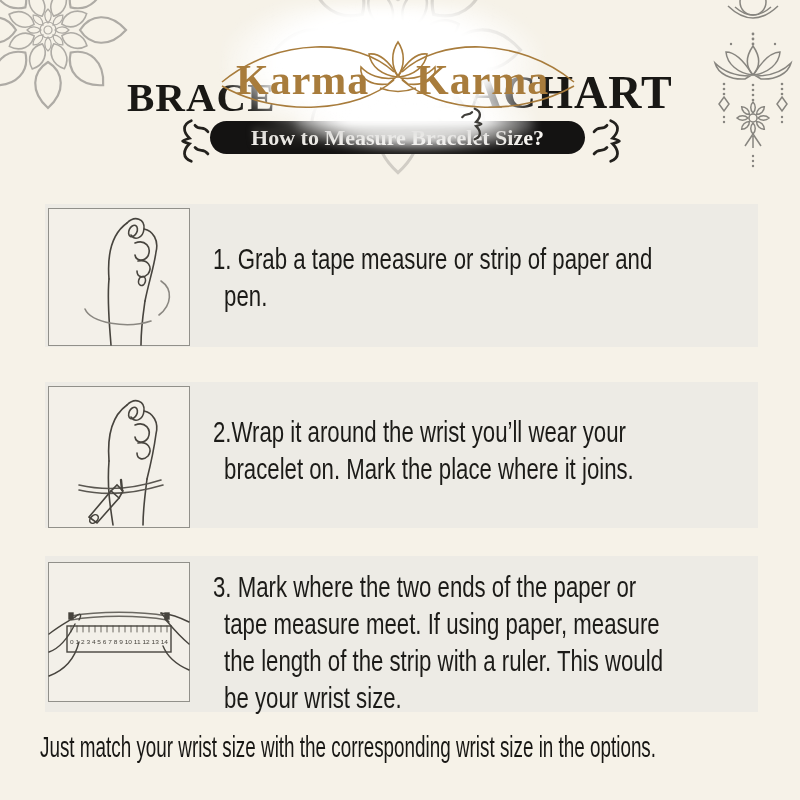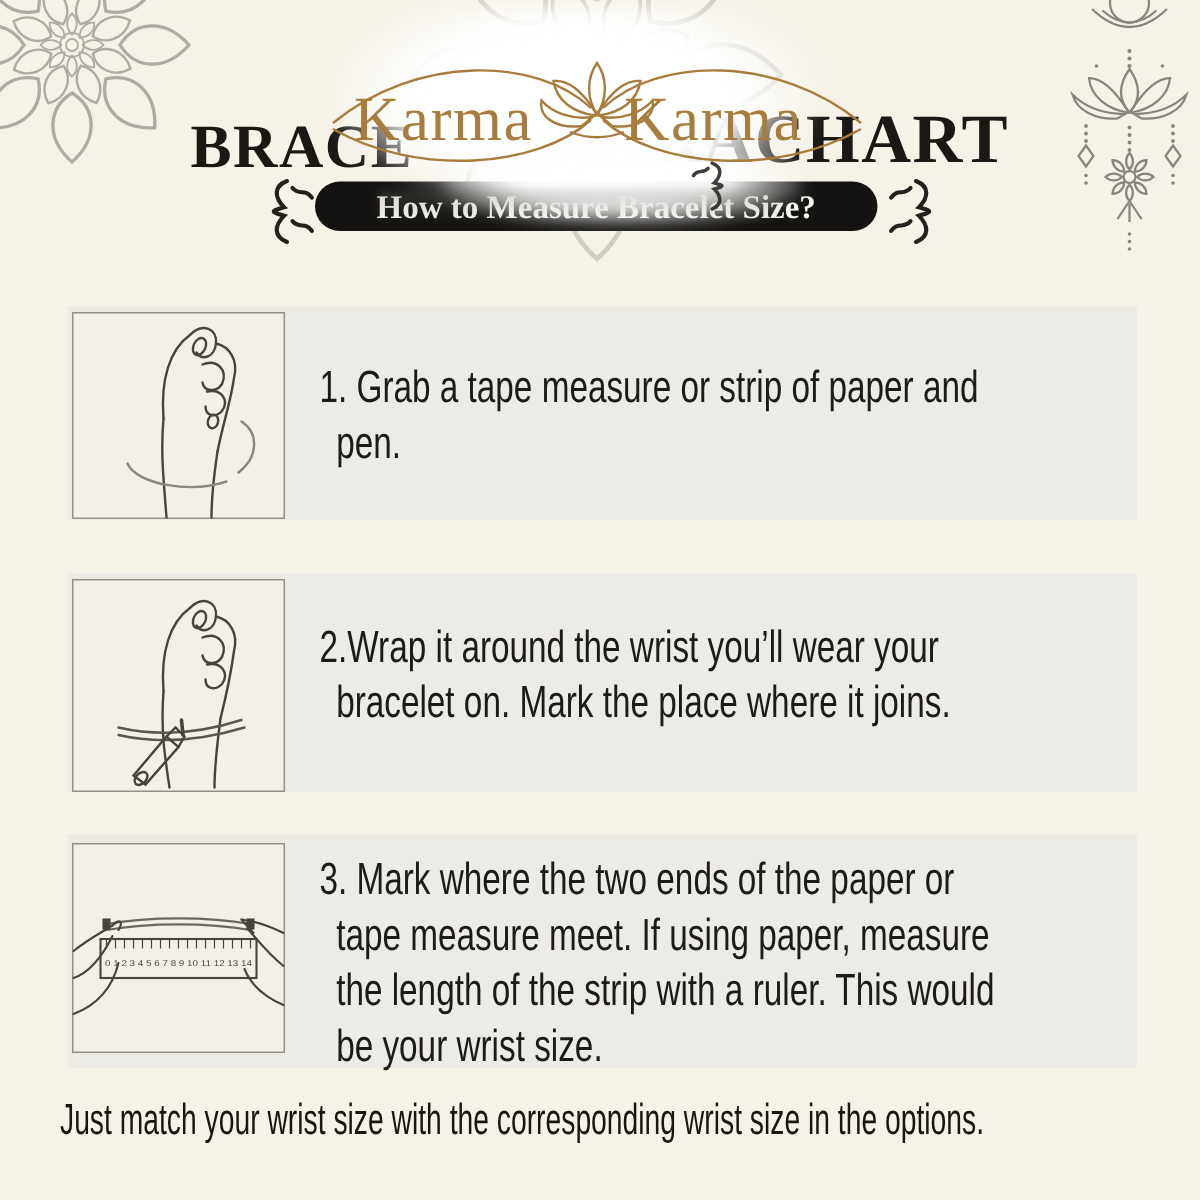--- a/index.html
+++ b/index.html
@@ -10,21 +10,21 @@
   }
   .abs{position:absolute;}
   
   .title-frag{
     position:absolute;font-family:"Liberation Serif",serif;font-weight:700;
     color:#191815;white-space:nowrap;letter-spacing:1px;
   }
   #title-left{left:127px;top:73px;font-size:41px;}
   #title-right{left:403px;top:66px;font-size:46px;}
   .brand-word{
-    position:absolute;font-family:"Liberation Serif",serif;font-weight:400;
+    position:absolute;font-family:"Liberation Serif",serif;font-weight:700;
     color:#a87c3c;font-size:42px;letter-spacing:1px;white-space:nowrap;z-index:40;
   }
   #brand-left{left:236px;top:56px;}
   #brand-right{left:416px;top:56px;}
   #brand-swoosh{left:218px;top:30px;z-index:39;}
   
   .blob{position:absolute;pointer-events:none;}
   #blob-main{
     left:224px;top:4px;width:318px;height:134px;z-index:30;
     background:radial-gradient(ellipse at 50% 45%, #ffffff 48%, rgba(255,255,255,0) 75%);

